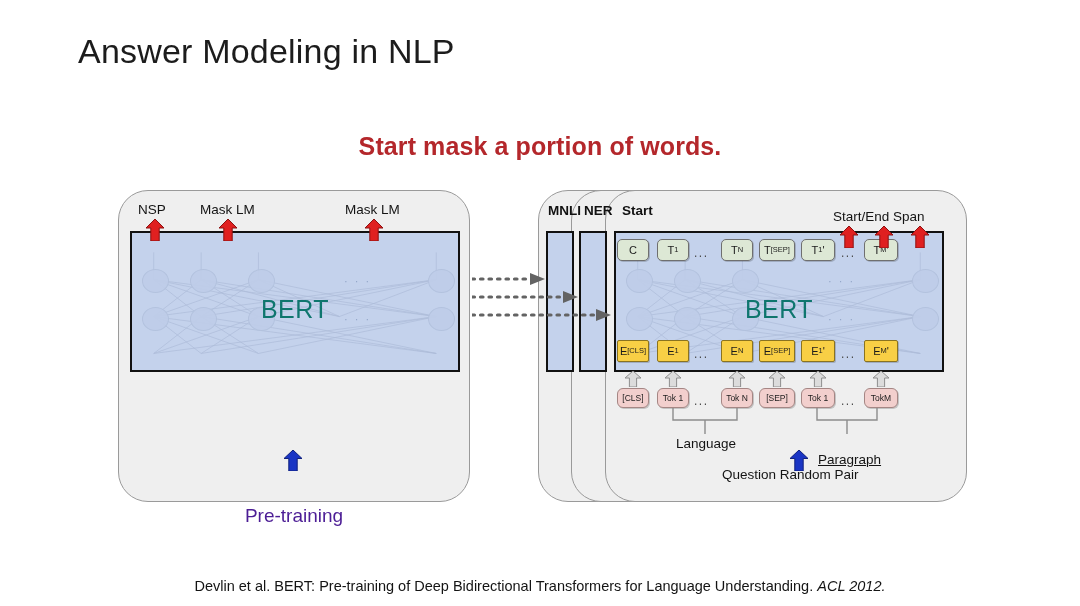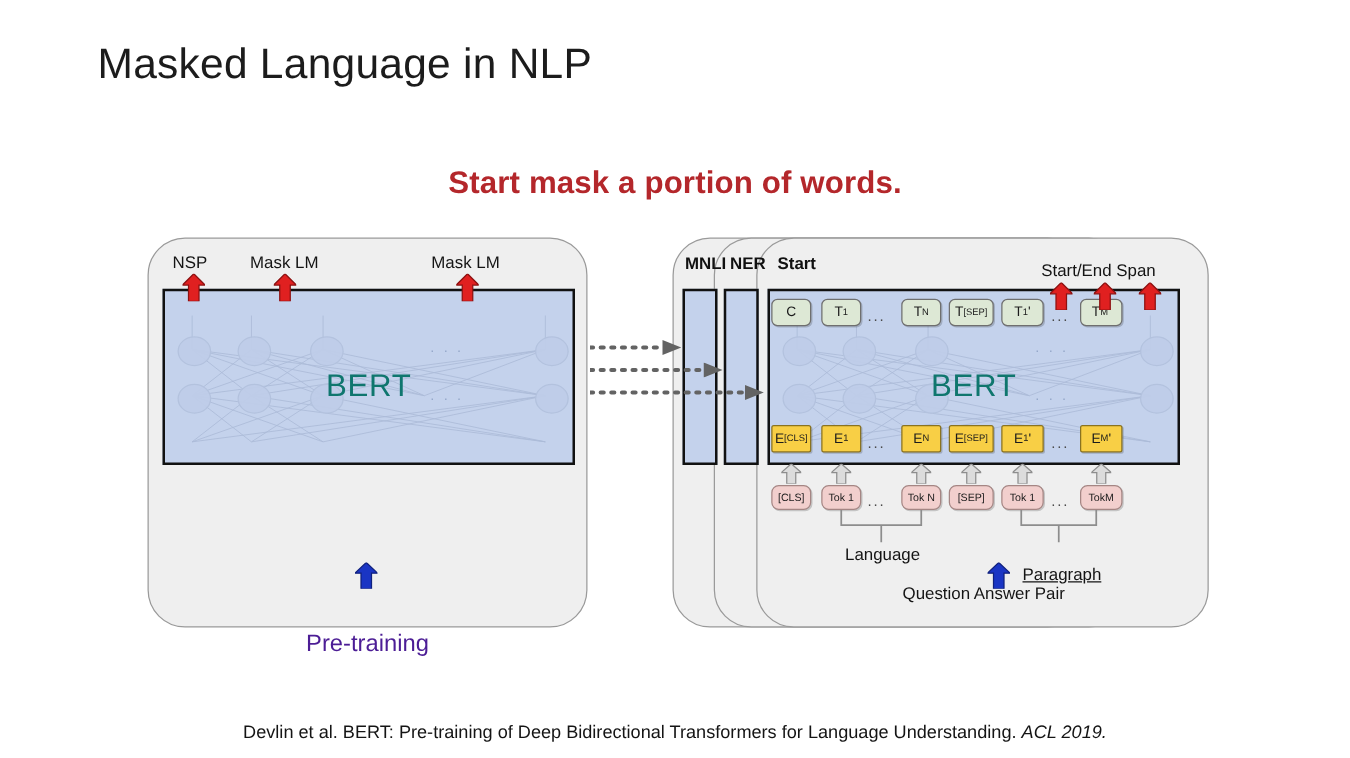--- a/index.html
+++ b/index.html
@@ -160,21 +160,21 @@
     font-size: 13.5px;
     color: #141414;
     white-space: nowrap;
   }
   .bracket { position: absolute; }
   .dotted-arrow { position: absolute; }
 </style>
 </head>
 <body>
 
-<div id="slide-title">Masked Language in NLP</div>
+<div id="slide-title">Answer Modeling in NLP</div>
 
 <div id="subtitle">Start mask a portion of words.</div>
 
 <div id="figure">
 
   <div class="panel" style="left:420px; top:5px; width:330px; height:312px; z-index:1;"></div>
   <div class="tab-label" style="left:430px; top:18px; z-index:6;">MNLI</div>
 
   <div class="panel" style="left:453px; top:5px; width:330px; height:312px; z-index:2;"></div>
   <div class="tab-label" style="left:466px; top:18px; z-index:6;">NER</div>
@@ -422,22 +422,22 @@
   </div>
 
   <div class="foot-label" style="left:558px; top:251px; z-index:7;">Language</div>
   <div class="foot-label" style="left:700px; top:267px; z-index:7;text-decoration:underline;">Paragraph</div>
 
   <div class="blue-arrow" style="left:672px; top:265px; z-index:9;">
     <svg width="18" height="21" viewBox="0 0 18 21">
         <path d="M9 0 L18 8.5 L13.2 8.5 L13.2 21 L4.8 21 L4.8 8.5 L0 8.5 Z" fill="#1a35c4" stroke="#10217e" stroke-width="1"></path>
       </svg>
   </div>
-  <div class="foot-label" style="left:604px; top:282px; z-index:7;">Question Answer Pair</div>
+  <div class="foot-label" style="left:604px; top:282px; z-index:7;">Question Random Pair</div>
 
   <div class="stage-label" style="left:0px; top:320px; width:352px;">Pre-training</div>
 
 </div>
 
 <div id="caption">
   <span>Devlin et al. BERT: Pre-training of Deep Bidirectional Transformers for Language Understanding.</span>
-  <span class="venue">ACL 2019.</span>
+  <span class="venue">ACL 2012.</span>
 </div>
 
 </body></html>

